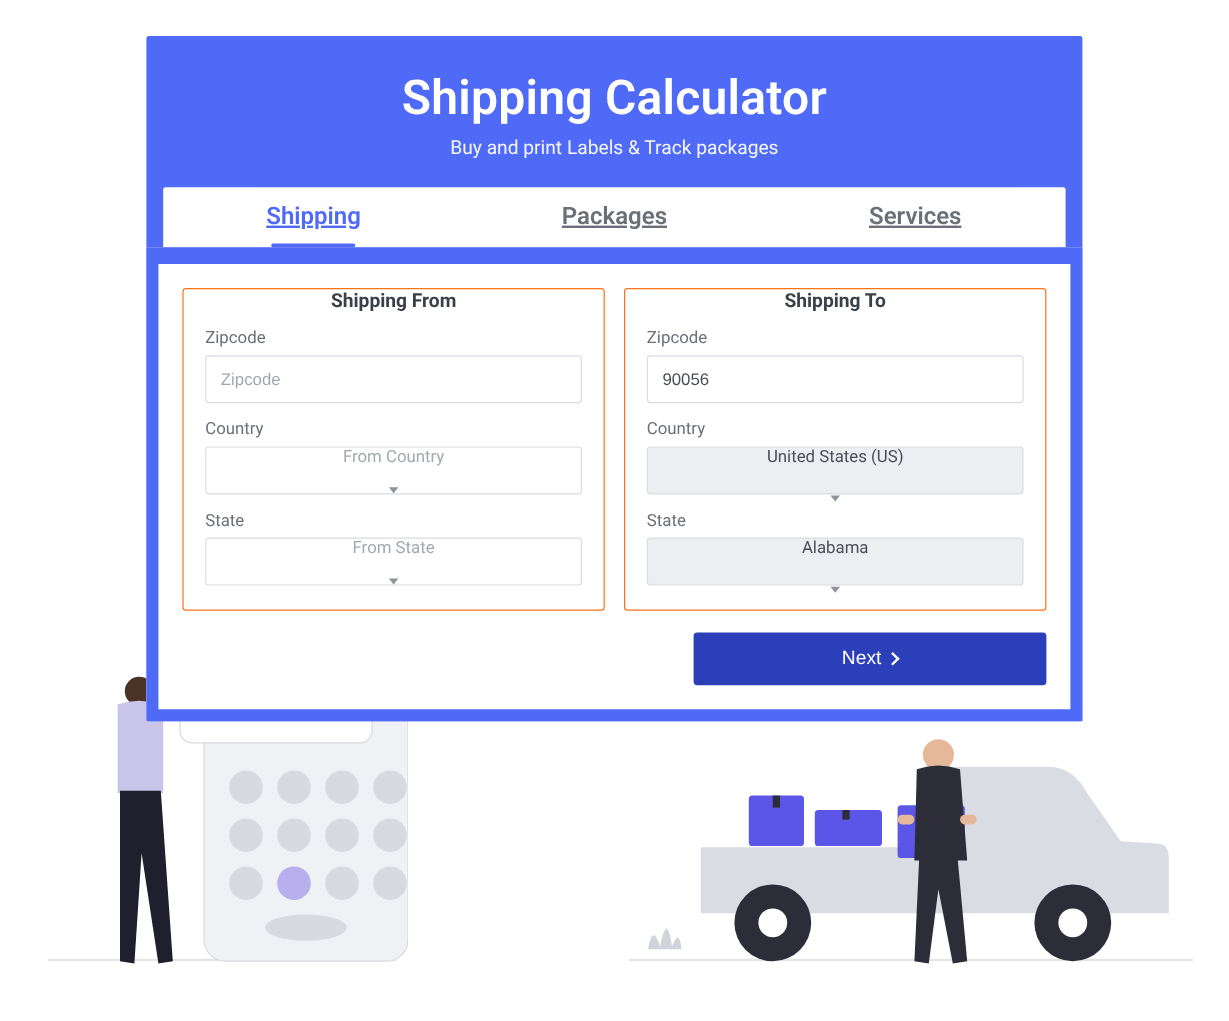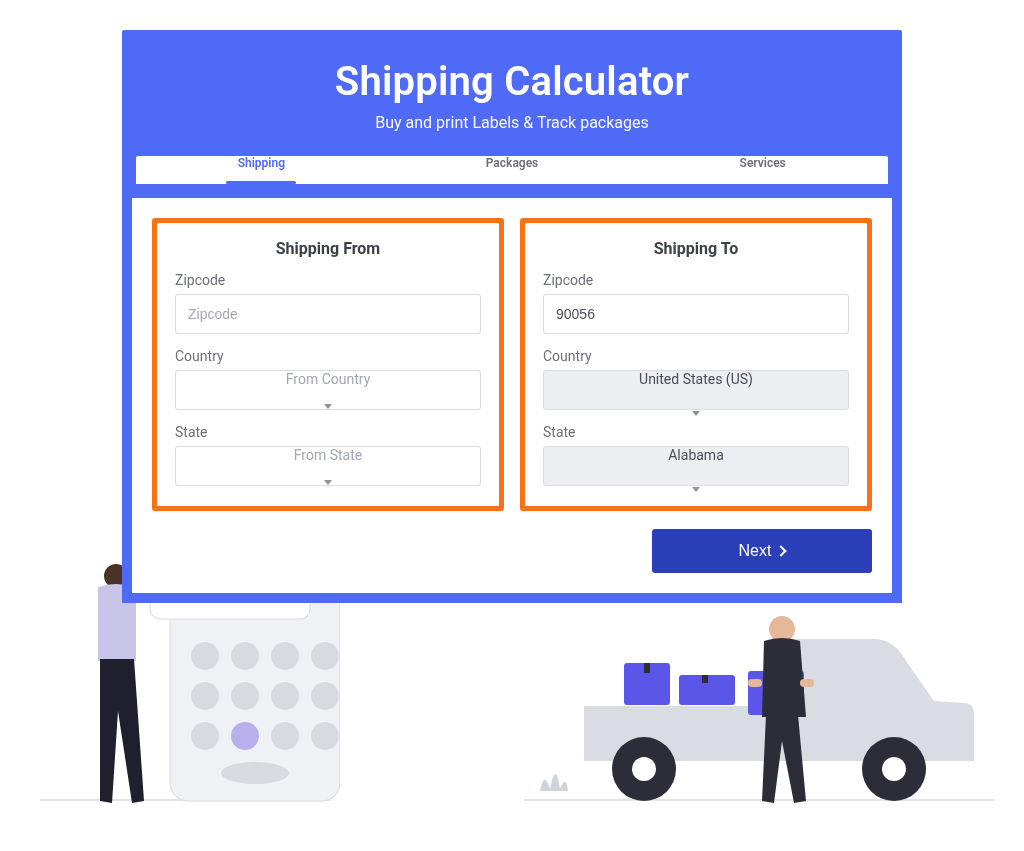--- a/index.html
+++ b/index.html
@@ -58,26 +58,27 @@
 
   .tabs {
     display: flex;
     background: #ffffff;
     margin: 0 14px;
     border-radius: 2px 2px 0 0;
   }
   .tab {
     flex: 1;
     text-align: center;
-    padding: 0 0 14px;
-    font-size: 12px;
+    padding: 12px 0 14px;
+    font-size: 20px;
     font-weight: 600;
     color: #6c6f78;
     cursor: pointer;
     position: relative;
+    text-decoration: underline;
   }
   .tab.active {
     color: #4f6af6;
   }
   .tab.active::after {
     content: "";
     position: absolute;
     bottom: 0;
     left: 50%;
     transform: translateX(-50%);
@@ -94,23 +95,23 @@
     border: 10px solid #4f6af6;
     border-top-width: 14px;
   }
 
   .panels {
     display: flex;
     gap: 16px;
   }
   .panel {
     flex: 1;
-    border: 5px solid #f97316;
+    border: 1px solid #f97316;
     border-radius: 3px;
-    padding: 16px 18px 20px;
+    padding: 0 18px 20px;
   }
   .panel h3 {
     text-align: center;
     font-size: 16px;
     font-weight: 700;
     color: #3b3f47;
     margin-bottom: 14px;
   }
 
   .field { margin-bottom: 14px; }
@@ -147,21 +148,21 @@
 
   .actions {
     display: flex;
     justify-content: flex-end;
     margin-top: 18px;
   }
   .btn-next {
     background: #2a3fb8;
     color: #ffffff;
     border: none;
-    width: 220px;
+    width: 294px;
     height: 44px;
     font-size: 16px;
     font-weight: 500;
     border-radius: 3px;
     cursor: pointer;
     display: flex;
     align-items: center;
     justify-content: center;
     gap: 6px;
   }

